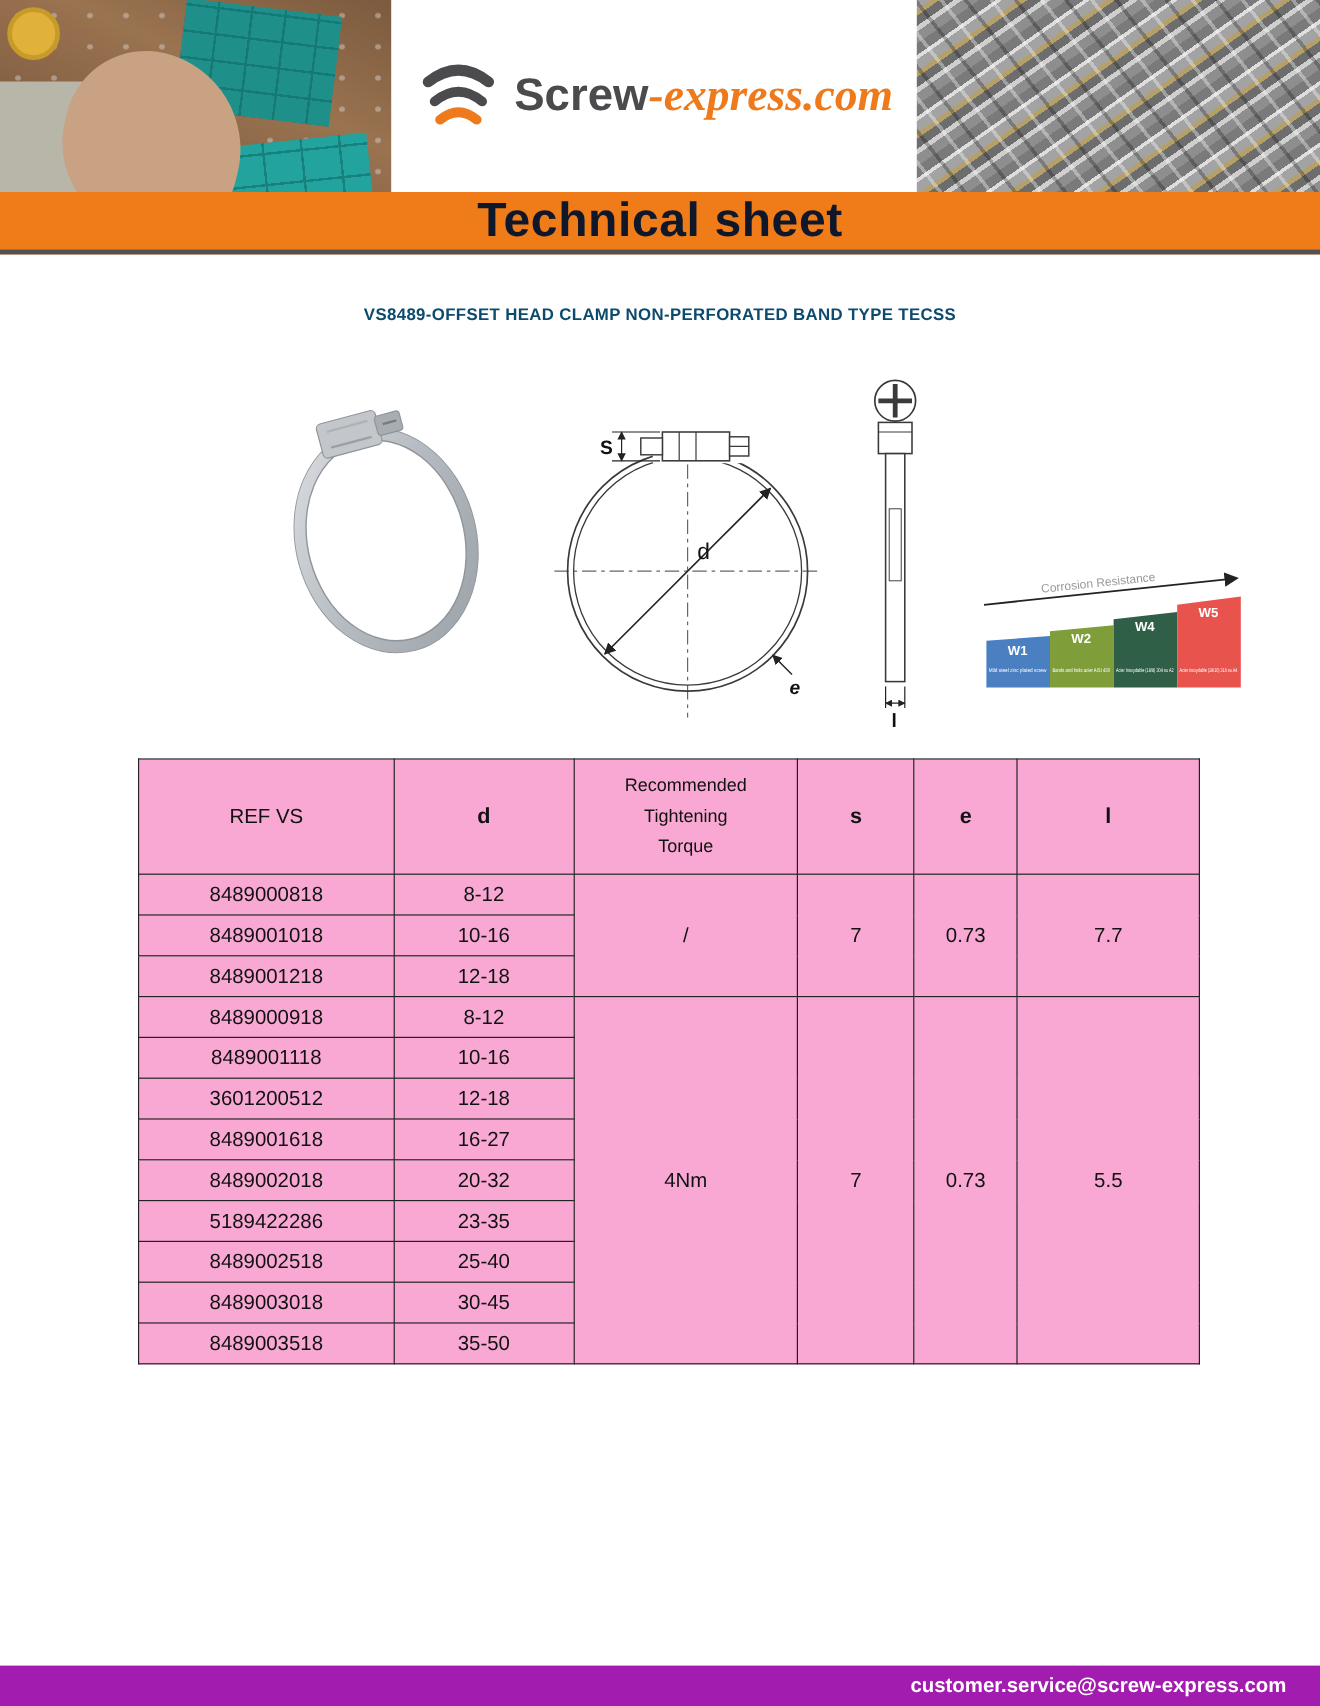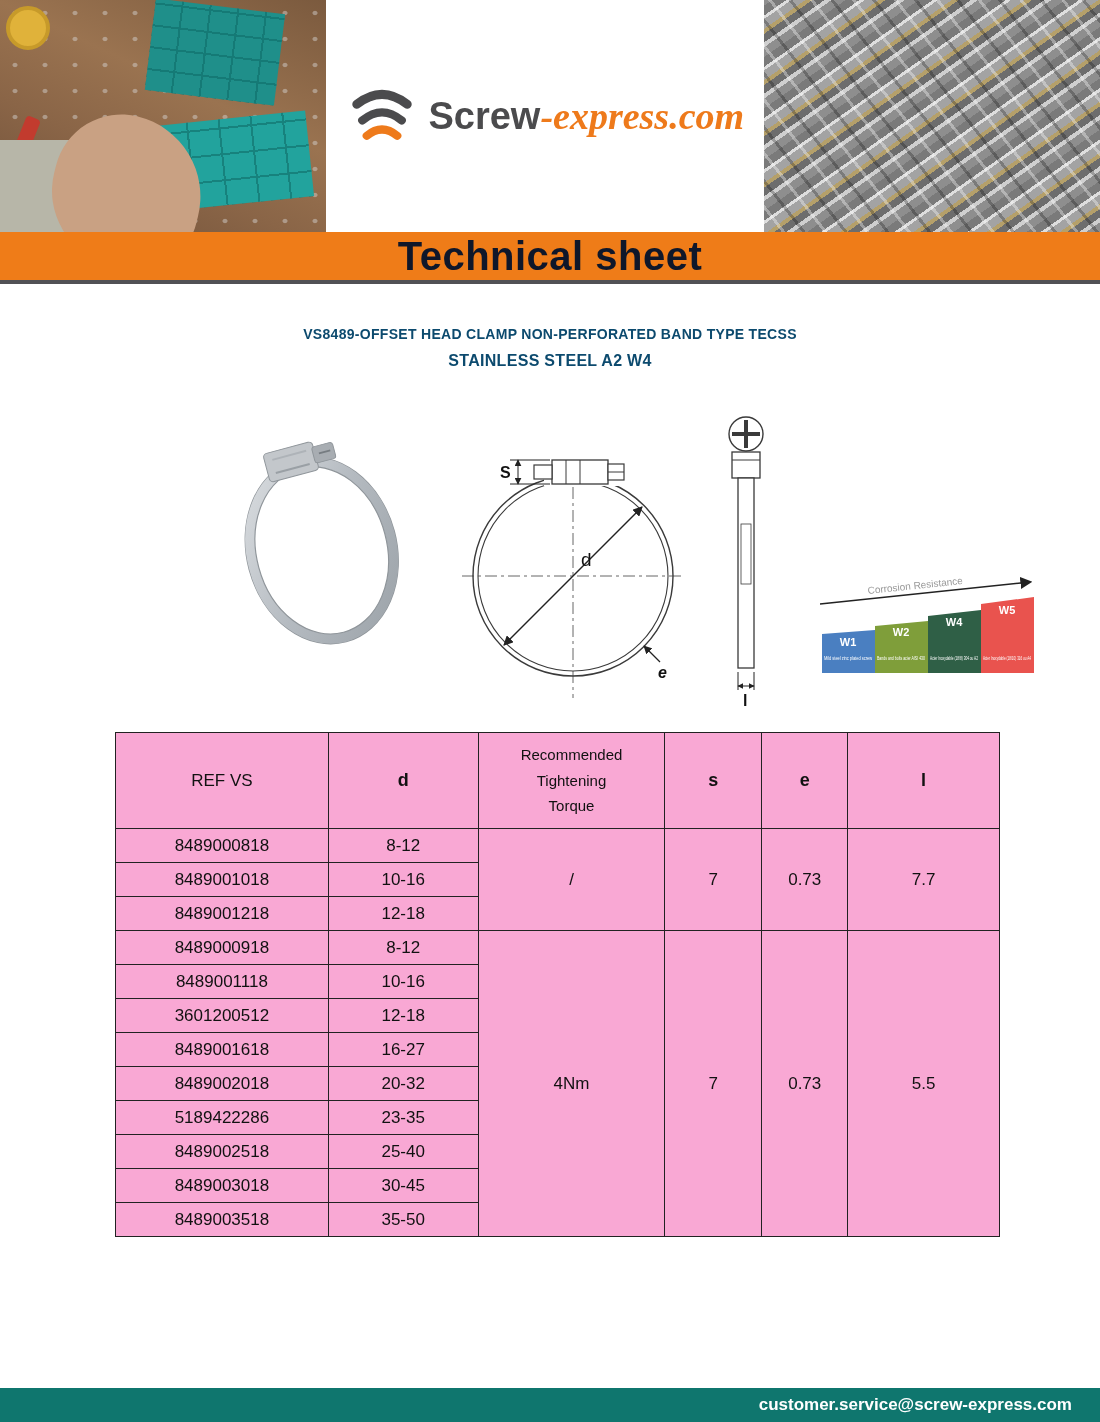--- a/index.html
+++ b/index.html
@@ -3,21 +3,21 @@
 <meta charset="utf-8">
 <style>
   * { margin:0; padding:0; box-sizing:border-box; }
   html,body { background:#ffffff; }
   body {
     width:1100px; height:1422px; position:relative; overflow:hidden;
     font-family:"Liberation Sans", sans-serif; color:#222;
   }
 
   
-  .header { display:flex; height:232px; width:100%;gap:20px; }
+  .header { display:flex; height:160px; width:100%;gap:20px; }
   .photo-left {
     width:345px; position:relative; overflow:hidden;
     background:linear-gradient(25deg,#6e4f38 0%,#8a6547 35%,#9a7350 60%,#7b5a3e 100%);
   }
   .photo-left::before{
     content:""; position:absolute; inset:0;
     background-image:radial-gradient(#d8d8d8 2px, transparent 3px);
     background-size:30px 26px; opacity:.45;
   }
   .pl-box1 { position:absolute; top:6px; left:150px; width:130px; height:92px;
@@ -76,21 +76,21 @@
     font-size:17px; color:#111; }
   .spec th, .spec td { border:1px solid #222; text-align:center; vertical-align:middle;
     background:#f9a8d4; }
   .spec th { height:96px; font-weight:normal; font-size:17px; }
   .spec th.hb { font-weight:bold; font-size:18px; }
   .spec th.torque-h { font-size:15px; white-space:pre-line; line-height:1.7; }
   .spec td { height:34px; }
 
   
   .footer { position:absolute; bottom:0; left:0; width:100%; height:34px;
-    background:#0f766e; display:flex; align-items:center; justify-content:flex-end;
+    background:#a21caf; display:flex; align-items:center; justify-content:flex-end;
     padding-right:28px; }
   .footer-email { color:#fff; font-weight:bold; font-size:17px; text-decoration:none; }
 </style>
 </head>
 <body>
 
 <div class="header">
   <div class="photo-left">
     <div class="pl-box1"></div>
     <div class="pl-box2"></div>
@@ -113,21 +113,20 @@
 
   <div class="photo-right"></div>
 </div>
 
 <div class="banner">
   <div class="banner-title">Technical sheet</div>
 </div>
 
 <div class="titles">
   <div class="title-line1">VS8489-OFFSET HEAD CLAMP NON-PERFORATED BAND TYPE TECSS</div>
-  <div class="title-line2">STAINLESS STEEL A2 W4</div>
 </div>
 
 <div class="drawings">
 
   <svg class="clamp-photo" width="185" height="280" viewBox="0 0 190 280">
     <defs>
       <linearGradient id="bandGrad" x1="0" y1="0" x2="1" y2="1">
         <stop offset="0" stop-color="#dcdfe2"></stop>
         <stop offset="0.5" stop-color="#b4bac0"></stop>
         <stop offset="1" stop-color="#9aa1a7"></stop>

